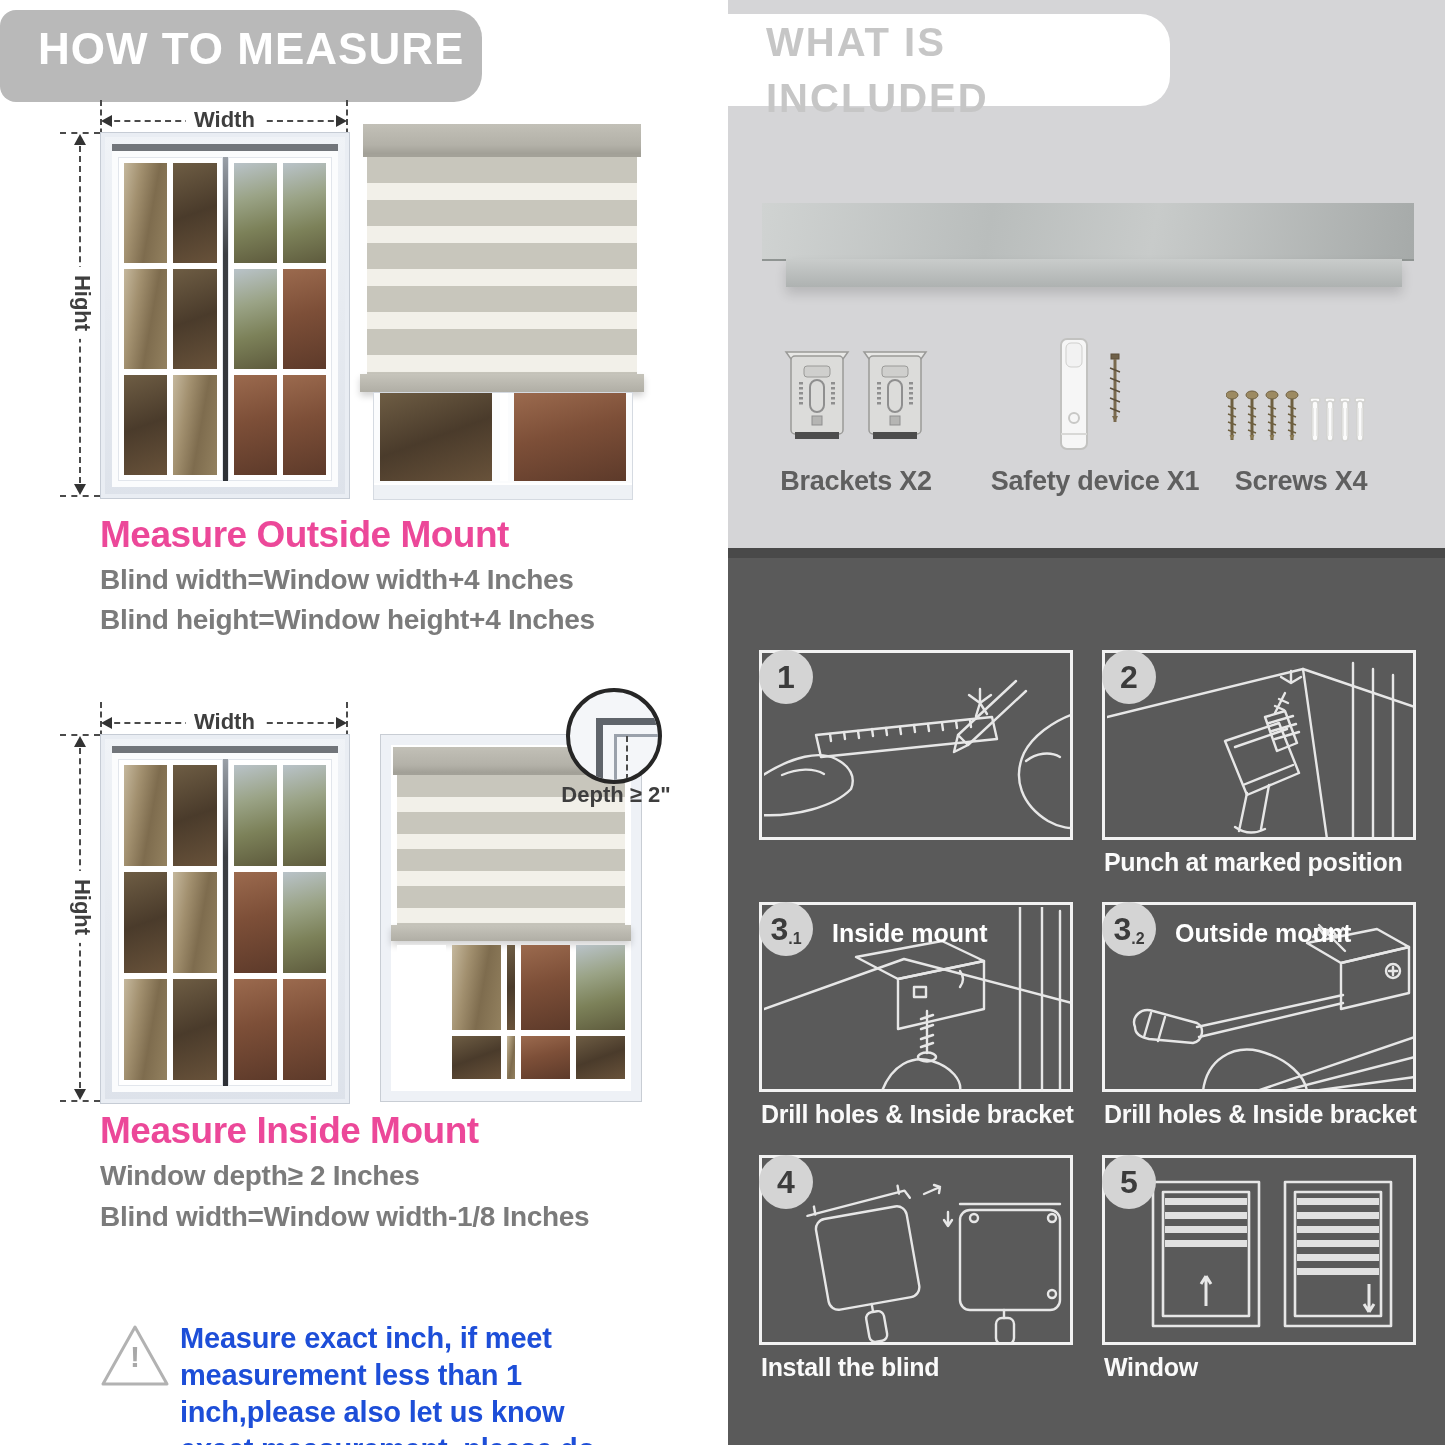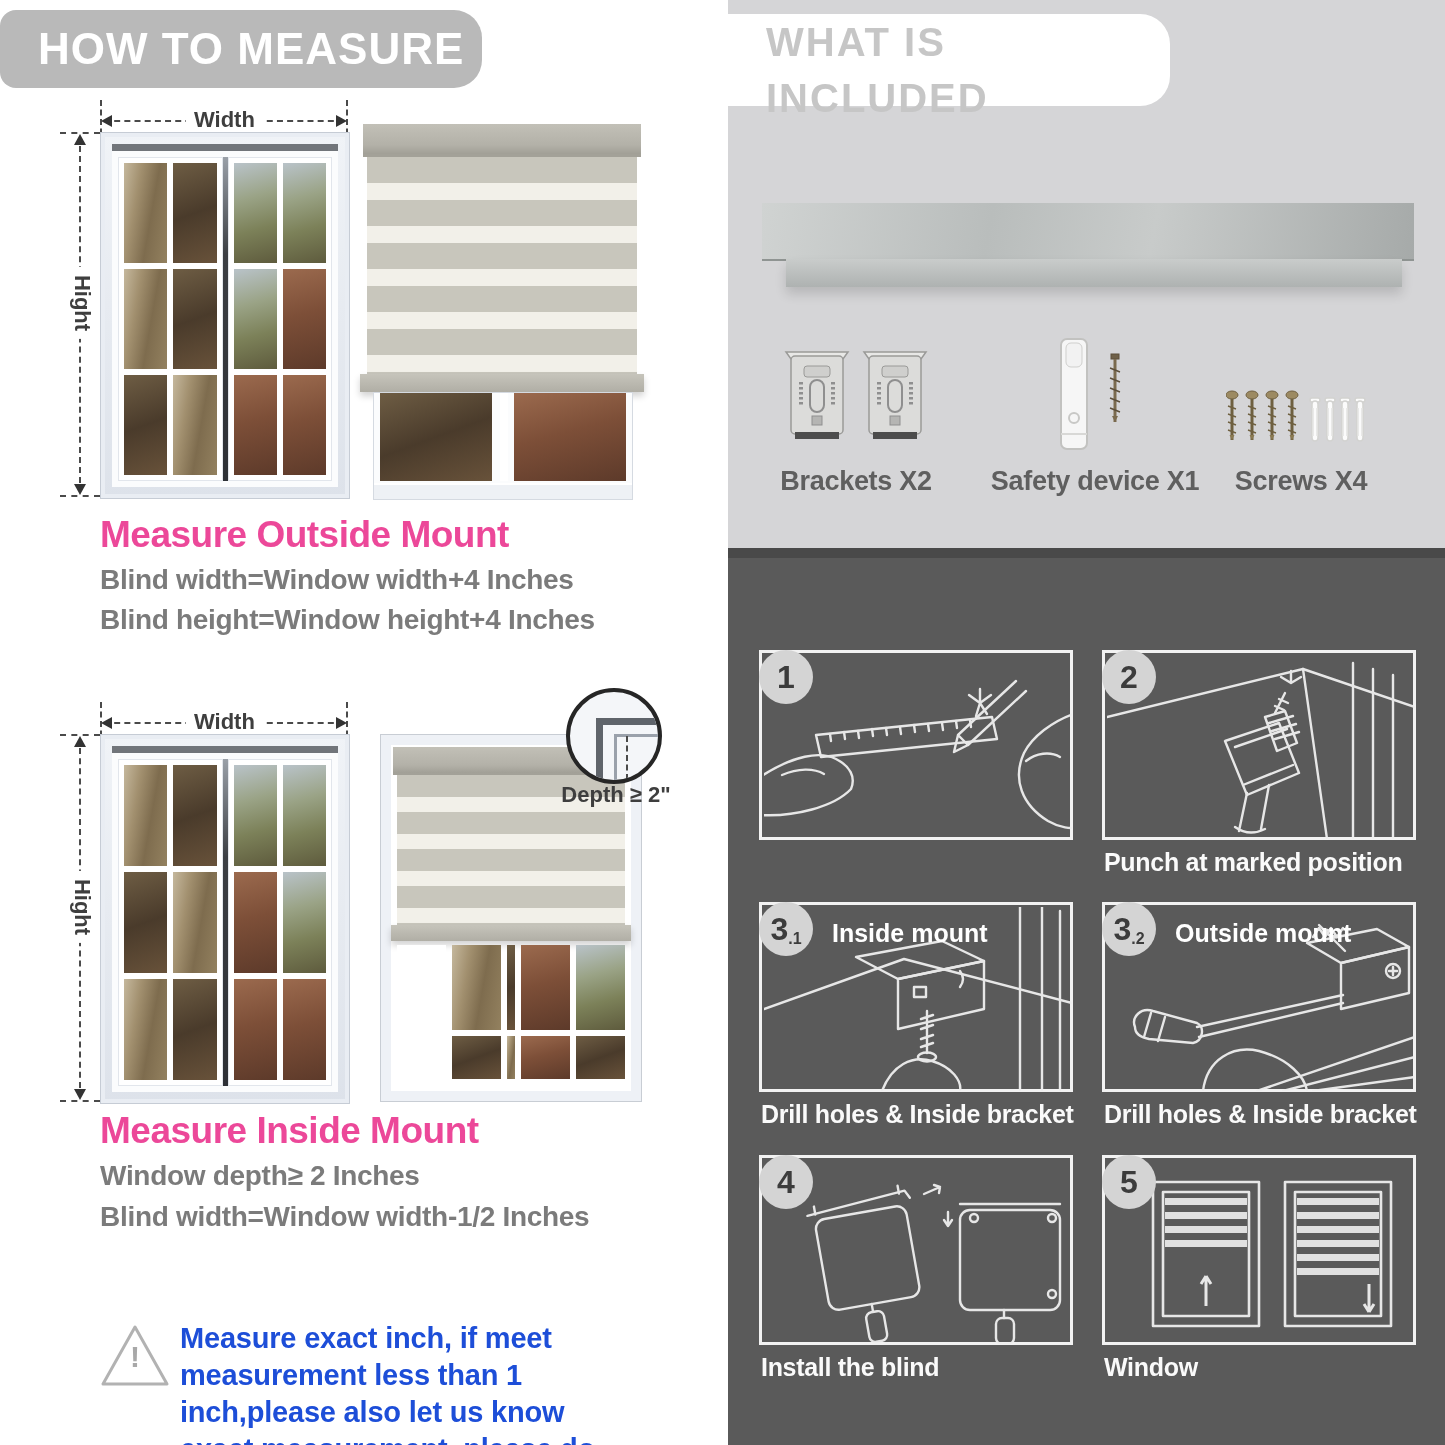--- a/index.html
+++ b/index.html
@@ -1,21 +1,21 @@
 <!DOCTYPE html>
 <html><head>
 <meta charset="utf-8">
 <style>
   html,body{margin:0;padding:0;background:#ffffff;}
   .page{position:relative;width:1445px;height:1445px;background:#ffffff;overflow:hidden;
         font-family:"Liberation Sans","DejaVu Sans",sans-serif;}
   .abs{position:absolute;}
 
   
-  .h1-band{left:0;top:10px;width:482px;height:78px;background:#b9b9b9;
+  .h1-band{left:0;top:10px;width:482px;height:92px;background:#b9b9b9;
            border-radius:16px 28px 28px 16px;}
   .h1-band span{display:block;padding-left:38px;line-height:78px;font-size:44px;font-weight:700;
            color:#ffffff;letter-spacing:1px;}
 
   
   .dash-h{height:0;border-top:2px dashed #4a4a4a;position:absolute;}
   .dash-v{width:0;border-left:2px dashed #4a4a4a;position:absolute;}
   .tri{width:0;height:0;position:absolute;}
   .tri-l{border-top:6px solid transparent;border-bottom:6px solid transparent;border-right:11px solid #333;}
   .tri-r{border-top:6px solid transparent;border-bottom:6px solid transparent;border-left:11px solid #333;}
@@ -206,21 +206,21 @@
 
     <div class="abs magnifier" style="left:566px;top:688px;width:88px;height:88px;">
       <div class="abs" style="left:26px;top:26px;width:70px;height:70px;border-left:7px solid #5f646b;border-top:7px solid #5f646b;"></div>
       <div class="abs" style="left:44px;top:42px;width:50px;height:50px;border-left:3px solid #9aa1ab;border-top:3px solid #9aa1ab;"></div>
       <div class="dash-v" style="left:56px;top:44px;height:44px;border-left:2px dashed #4a4a4a;"></div>
     </div>
     <div class="abs dim-label" style="left:548px;top:782px;width:120px;text-align:center;background:transparent;">Depth ≥ 2"</div>
 
     <div class="abs h2" style="left:100px;top:1110px;">Measure Inside Mount</div>
     <div class="abs bodyline" style="left:100px;top:1160px;">Window depth≥ 2 Inches</div>
-    <div class="abs bodyline" style="left:100px;top:1201px;">Blind width=Window width-1/2 Inches</div>
+    <div class="abs bodyline" style="left:100px;top:1201px;">Blind width=Window width-1/8 Inches</div>
 
     <div class="abs" style="left:98px;top:1322px;width:74px;height:68px;">
       <svg width="74" height="68" viewBox="0 0 74 68">
         <path d="M37,5 L69,62 L5,62 Z" fill="none" stroke="#b2b2b2" stroke-width="3" stroke-linejoin="round"></path>
       </svg>
       <span class="abs" style="left:0;top:18px;width:74px;text-align:center;font-size:30px;font-weight:800;color:#a8a8a8;">!</span>
     </div>
     <div class="abs note-text" style="left:180px;top:1320px;width:462px;">Measure exact inch, if meet measurement less than 1 inch,please also let us know exact measurement, please do not leave it</div>
   </section>
 

